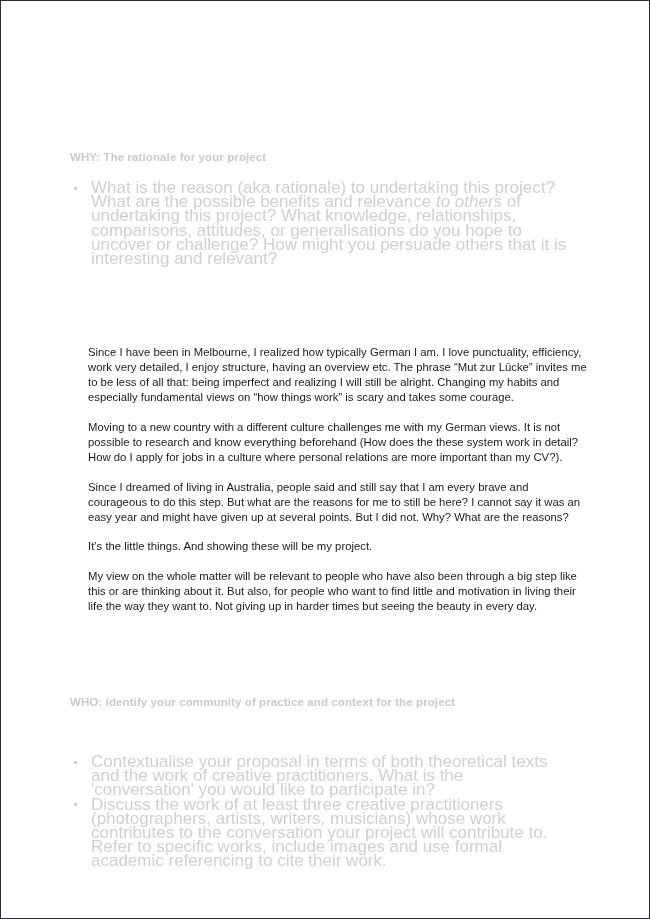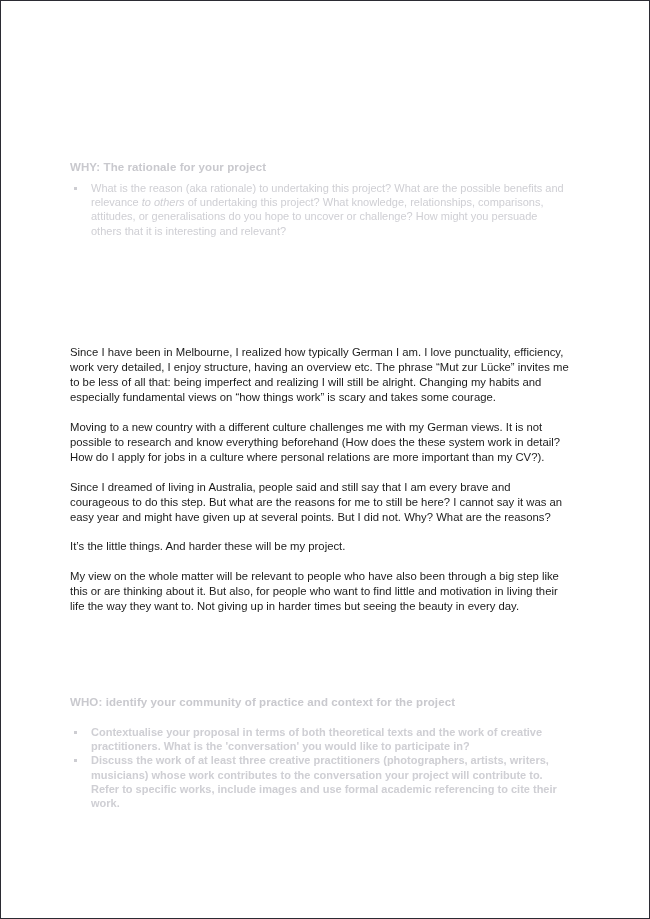--- a/index.html
+++ b/index.html
@@ -33,21 +33,21 @@
     font-weight: bold;
     letter-spacing: 0.1px;
     line-height: 14px;
     margin: 0;
   }
   .prompt-list {
     list-style: none;
     margin: 0;
     padding: 0;
     color: #cfcfd4;
-    font-size: 11px;
+    font-size: 17px;
     line-height: 14.2px;
   }
   .prompt-list li {
     position: relative;
     padding-left: 21px;
     margin: 0 0 0 0;
   }
   .prompt-list li::before {
     content: "";
     position: absolute;
@@ -63,46 +63,46 @@
 
   
   .body-para {
     color: #1b1b1b;
     font-size: 11.3px;
     line-height: 15.1px;
     margin: 0;
     letter-spacing: 0.01px;
   }
 
-  .sec-why-heading { position: absolute; left: 0; top: 159px; }
+  .sec-why-heading { position: absolute; left: 0; top: 149px; }
   .sec-why-list    { position: absolute; left: 0; top: 180px; width: 500px; }
 
-  .essay { position: absolute; left: 0; top: 344px; width: 500px; }
+  .essay { position: absolute; left: 18px; top: 344px; width: 500px; }
   .essay .body-para + .body-para { margin-top: 14.5px; }
 
   .sec-who-heading { position: absolute; left: 0; top: 694px; }
-  .sec-who-list    { position: absolute; left: 0; top: 724px; width: 500px; font-weight: bold; }
+  .sec-who-list    { position: absolute; left: 0; top: 754px; width: 500px; }
 </style>
 </head>
 <body>
 
 <div class="page">
   <div class="content">
 
     <p class="prompt-heading sec-why-heading">WHY: The rationale for your project</p>
 
     <ul class="prompt-list sec-why-list">
       <li><span>What is the reason (aka rationale) to undertaking this project? What are the possible benefits and relevance </span><em>to others</em><span> of undertaking this project? What knowledge, relationships, comparisons, attitudes, or generalisations do you hope to uncover or challenge? How might you persuade others that it is interesting and relevant?</span></li>
     </ul>
 
     <div class="essay">
       <p class="body-para">Since I have been in Melbourne, I realized how typically German I am. I love punctuality, efficiency, work very detailed, I enjoy structure, having an overview etc. The phrase “Mut zur Lücke” invites me to be less of all that: being imperfect and realizing I will still be alright. Changing my habits and especially fundamental views on “how things work” is scary and takes some courage.</p>
       <p class="body-para">Moving to a new country with a different culture challenges me with my German views. It is not possible to research and know everything beforehand (How does the these system work in detail? How do I apply for jobs in a culture where personal relations are more important than my CV?).</p>
       <p class="body-para">Since I dreamed of living in Australia, people said and still say that I am every brave and courageous to do this step. But what are the reasons for me to still be here? I cannot say it was an easy year and might have given up at several points. But I did not. Why? What are the reasons?</p>
-      <p class="body-para">It’s the little things. And harder these will be my project.</p>
+      <p class="body-para">It’s the little things. And showing these will be my project.</p>
       <p class="body-para">My view on the whole matter will be relevant to people who have also been through a big step like this or are thinking about it. But also, for people who want to find little and motivation in living their life the way they want to. Not giving up in harder times but seeing the beauty in every day.</p>
     </div>
 
     <p class="prompt-heading sec-who-heading">WHO: identify your community of practice and context for the project</p>
 
     <ul class="prompt-list sec-who-list">
       <li><span>Contextualise your proposal in terms of both theoretical texts and the work of creative practitioners. What is the 'conversation' you would like to participate in?</span></li>
       <li><span>Discuss the work of at least three creative practitioners (photographers, artists, writers, musicians) whose work contributes to the conversation your project will contribute to. Refer to specific works, include images and use formal academic referencing to cite their work.</span></li>
     </ul>
 

